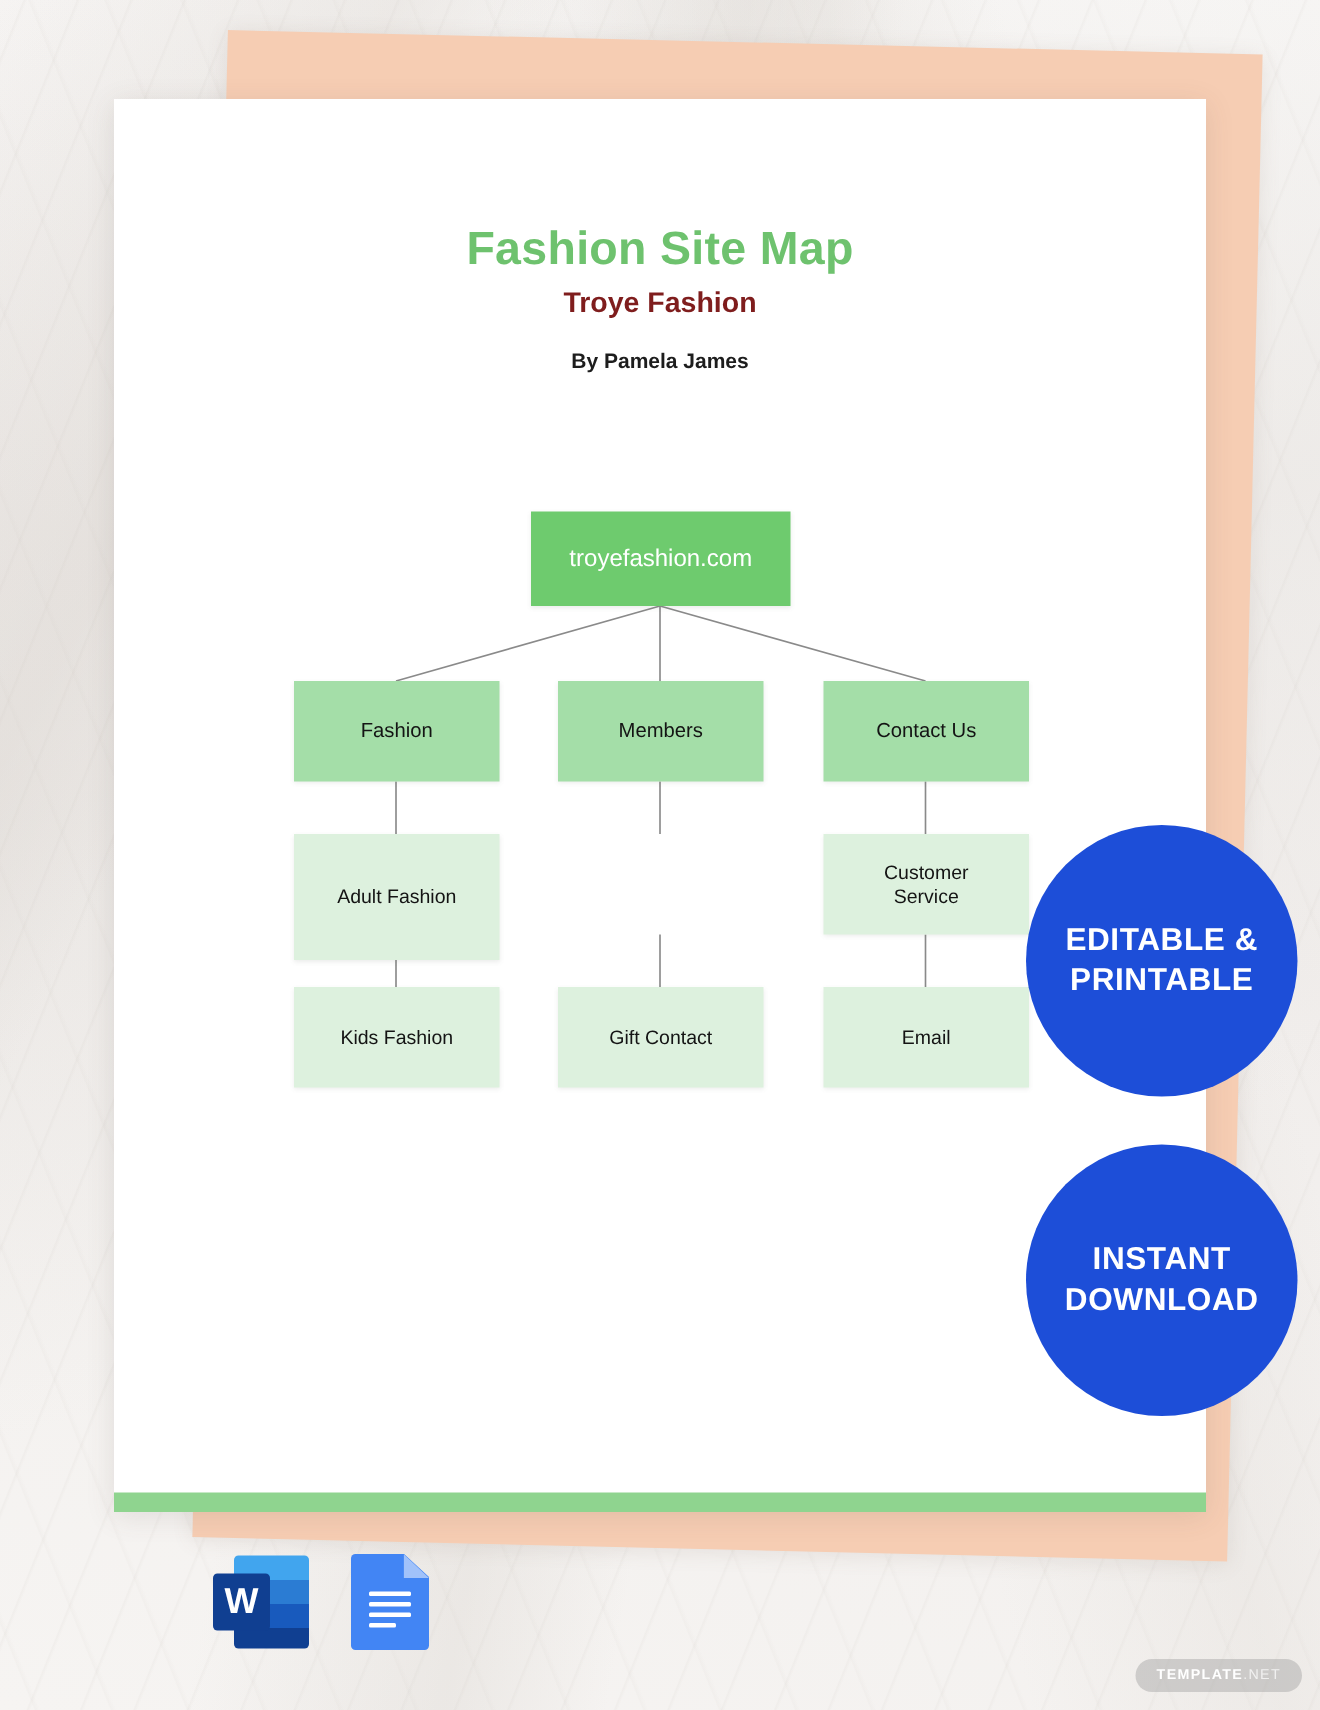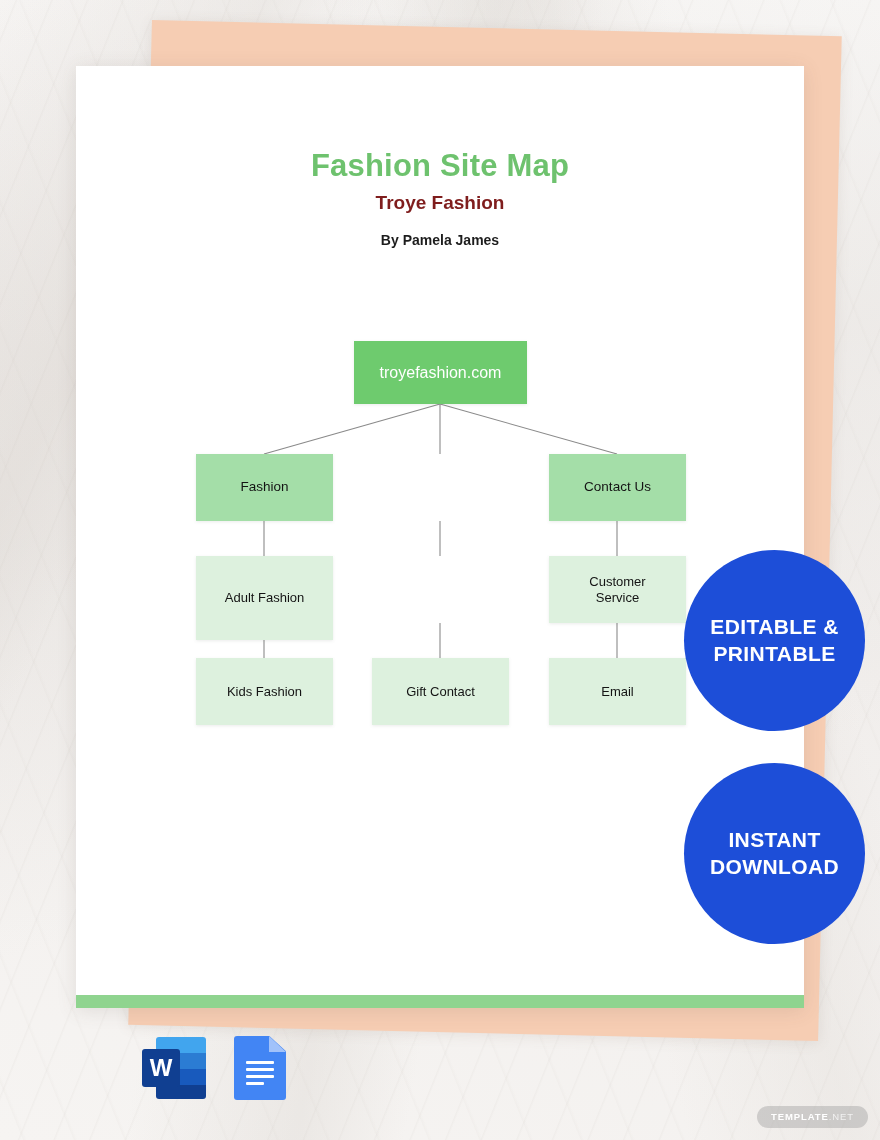--- a/index.html
+++ b/index.html
@@ -321,20 +321,23 @@
     <div class="node node-l1" style="left:120px; top:388px; width:137px; height:67px;">
       <span>Fashion</span>
     </div>
     <div class="node node-l2" style="left:120px; top:490px; width:137px; height:84px;">
       <span>Adult Fashion</span>
     </div>
     <div class="node node-l3" style="left:120px; top:592px; width:137px; height:67px;">
       <span>Kids Fashion</span>
     </div>
 
+    <div class="node node-l1" style="left:296px; top:388px; width:137px; height:67px;">
+      <span>Members</span>
+    </div>
     <div class="node node-l3" style="left:296px; top:592px; width:137px; height:67px;">
       <span>Gift Contact</span>
     </div>
 
     <div class="node node-l1" style="left:473px; top:388px; width:137px; height:67px;">
       <span>Contact Us</span>
     </div>
     <div class="node node-l2" style="left:473px; top:490px; width:137px; height:67px;">
       <span style="white-space:pre-line;">Customer
 Service</span>

